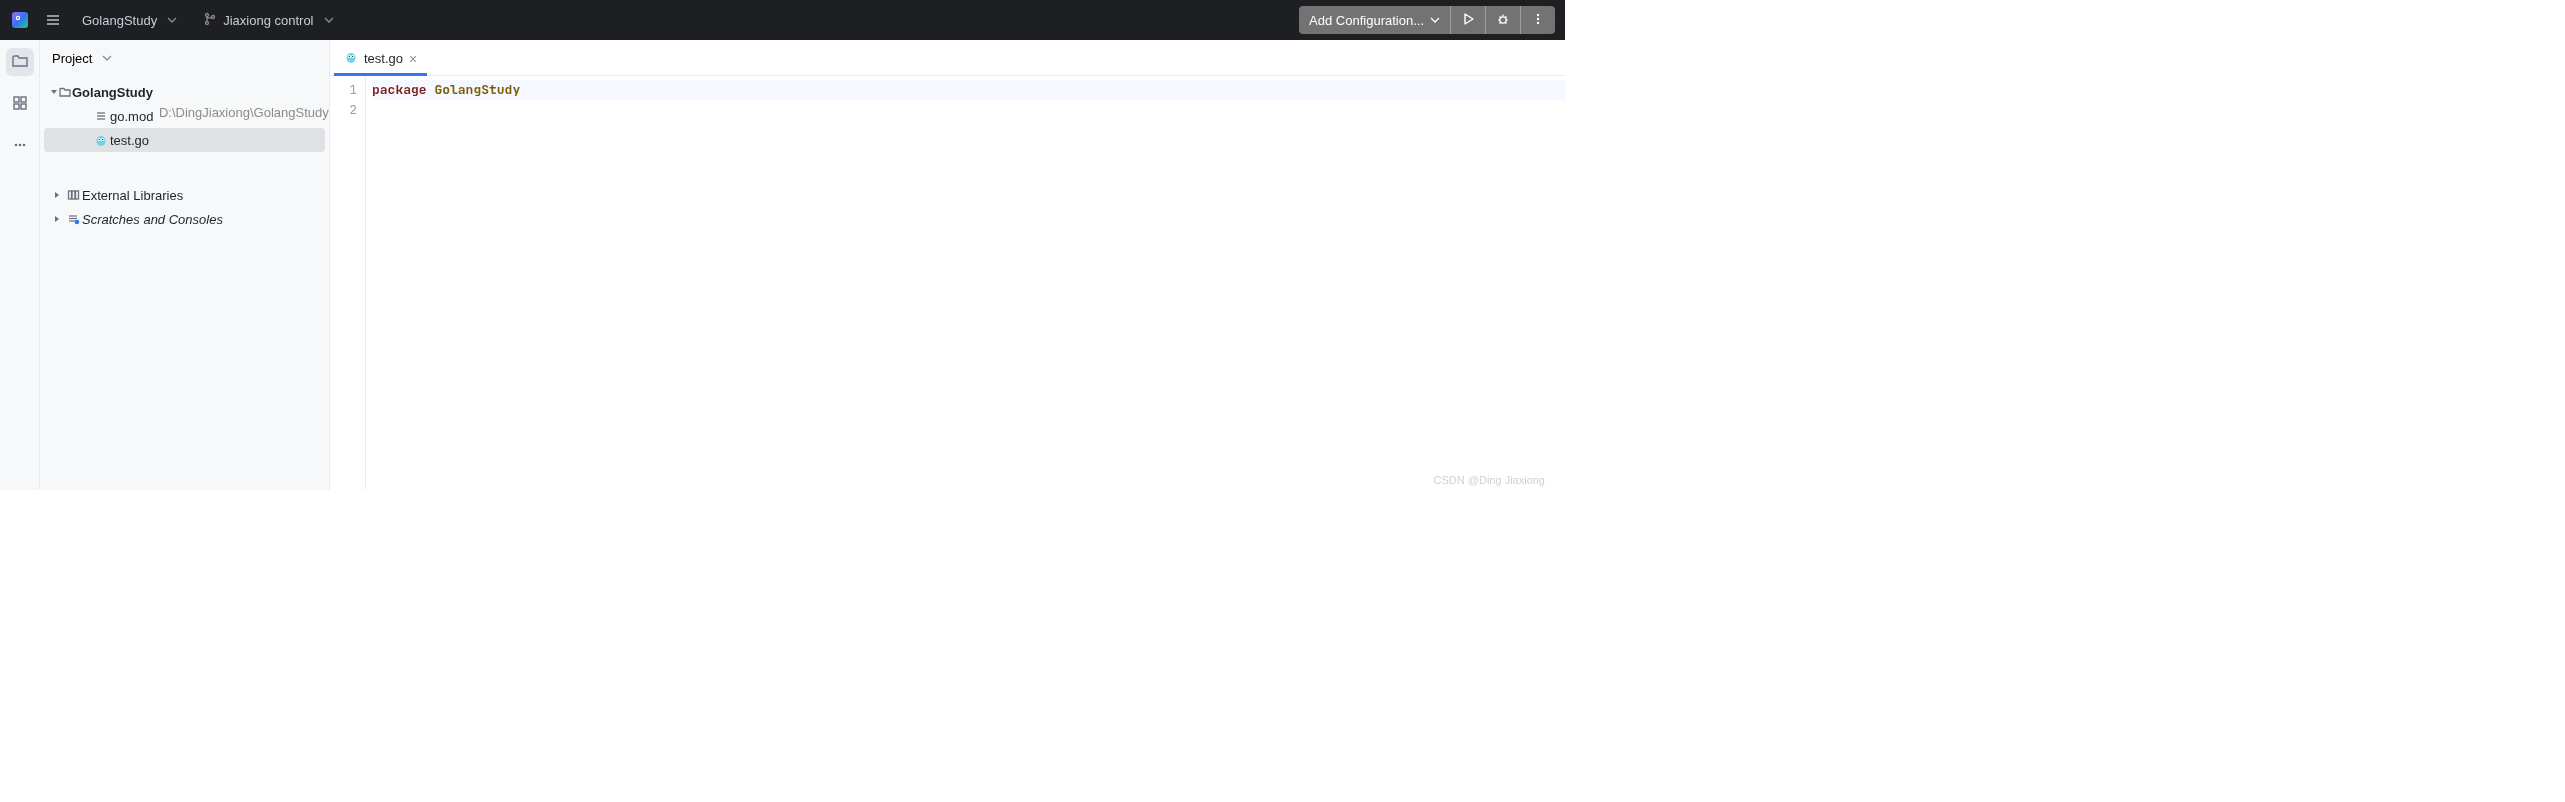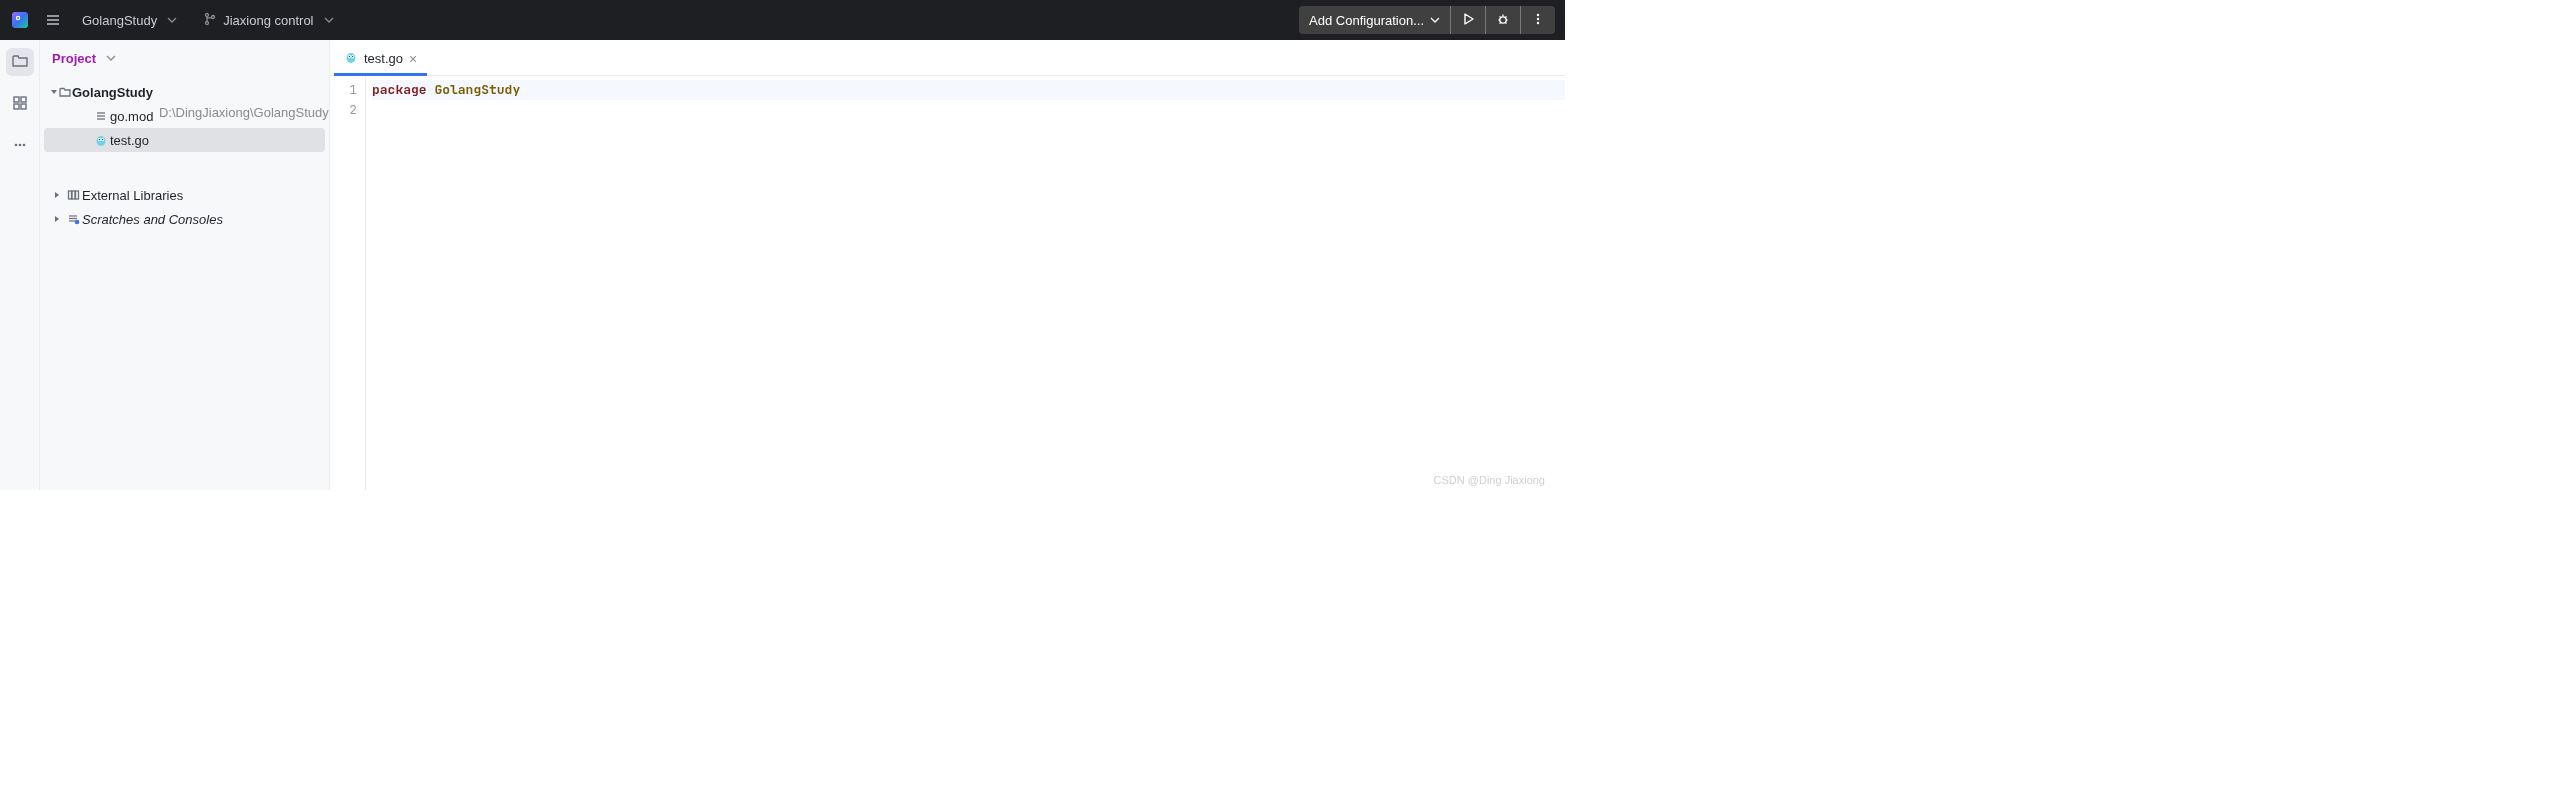--- a/index.html
+++ b/index.html
@@ -6,33 +6,33 @@
   body { font-family: -apple-system, "Segoe UI", Arial, sans-serif; font-size: 13px; color: #1f2328; background:#fff; overflow:hidden; }
   .root { width: 1565px; height: 490px; display:flex; flex-direction:column; position:relative; }
 
   
   .navbar { height: 40px; background:#1e1f22; display:flex; align-items:center; color:#c9ccd6; padding:0 10px; gap:6px; }
   .logo { width:20px; height:20px; display:flex; align-items:center; justify-content:center; margin-right:4px;}
   .ham { width:26px; height:26px; display:flex; align-items:center; justify-content:center; border-radius:4px; cursor:pointer;}
   .nav-item { display:flex; align-items:center; gap:6px; padding:4px 10px; border-radius:4px; color:#c9ccd6; cursor:pointer; font-size:13px;}
   .chev { margin-left:4px; }
   .spacer { flex:1; }
-  .run-group { display:flex; align-items:stretch; height:28px; background:#404040; border-radius:4px; overflow:hidden;}
+  .run-group { display:flex; align-items:stretch; height:28px; background:#737373; border-radius:4px; overflow:hidden;}
   .run-btn { display:flex; align-items:center; padding:0 10px; color:#fff; font-size:13px; cursor:pointer; border-left:1px solid rgba(255,255,255,0.3);}
   .run-btn:first-child{border-left:none;}
   .run-btn.main{gap:6px;}
 
   
   .body { flex:1; display:flex; background:#fff; position:relative;}
   .left-rail { width:40px; background:#f7f8fa; border-right:1px solid #ebecf0; display:flex; flex-direction:column; align-items:center; padding-top:8px; gap:14px;}
   .rail-btn { width:28px; height:28px; display:flex; align-items:center; justify-content:center; border-radius:6px; cursor:pointer; color:#6c707e;}
   .rail-btn.active{background:#e3e5ea;}
 
   .sidebar { width:290px; background:#f7f8fa; border-right:1px solid #ebecf0; display:flex; flex-direction:column;}
-  .side-head { height:36px; display:flex; align-items:center; padding:0 12px; gap:6px; color:#a21caf; font-size:13px; font-weight:700;}
+  .side-head { height:36px; display:flex; align-items:center; padding:0 12px; gap:6px; color:#000000; font-size:13px; font-weight:400;}
   .side-head .chev{color:#6c707e;}
   .tree { flex:1; padding:4px 0;}
   .tree-row { display:flex; align-items:center; height:24px; padding-right:8px; cursor:pointer; border-radius:4px; margin:0 4px;}
   .tree-row.selected{background:#dfe1e5;}
   .arrow { width:14px; display:flex; justify-content:center; color:#6c707e; font-size:10px;}
   .ticon { width:18px; display:flex; justify-content:center; align-items:center;}
   .tlabel { font-size:13px;}
   .tlabel.bold{font-weight:700;}
   .tpath { color:#8c8c8c; margin-left:6px; font-size:13px;margin-top:40px;}
 

